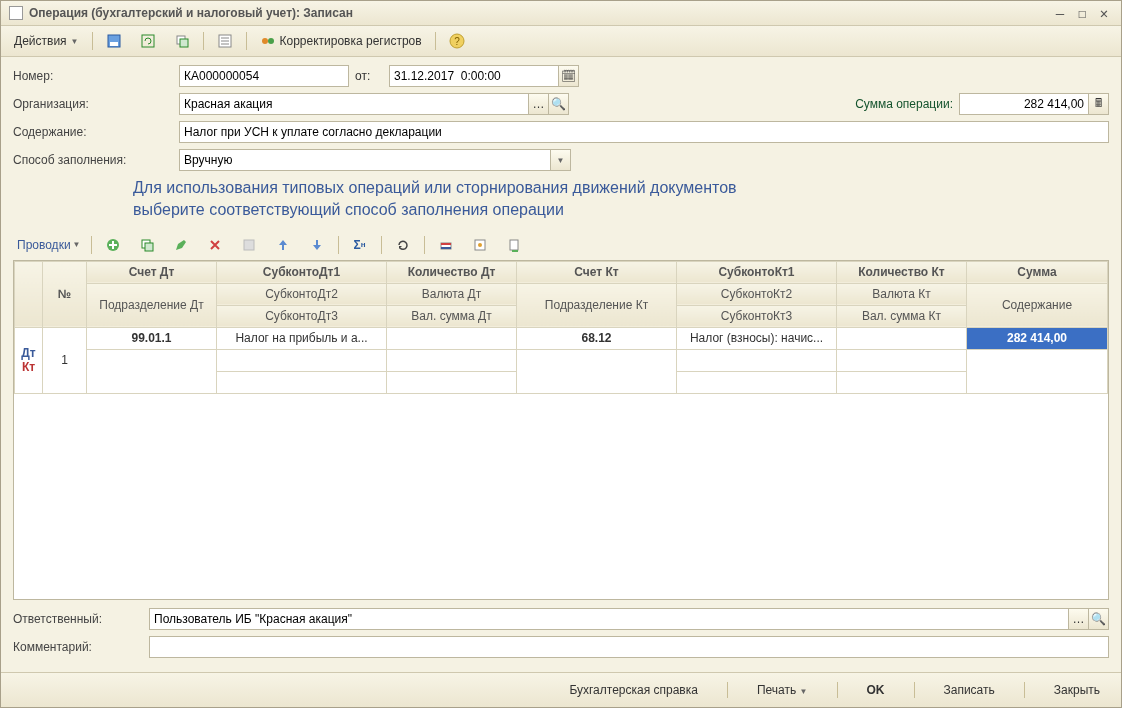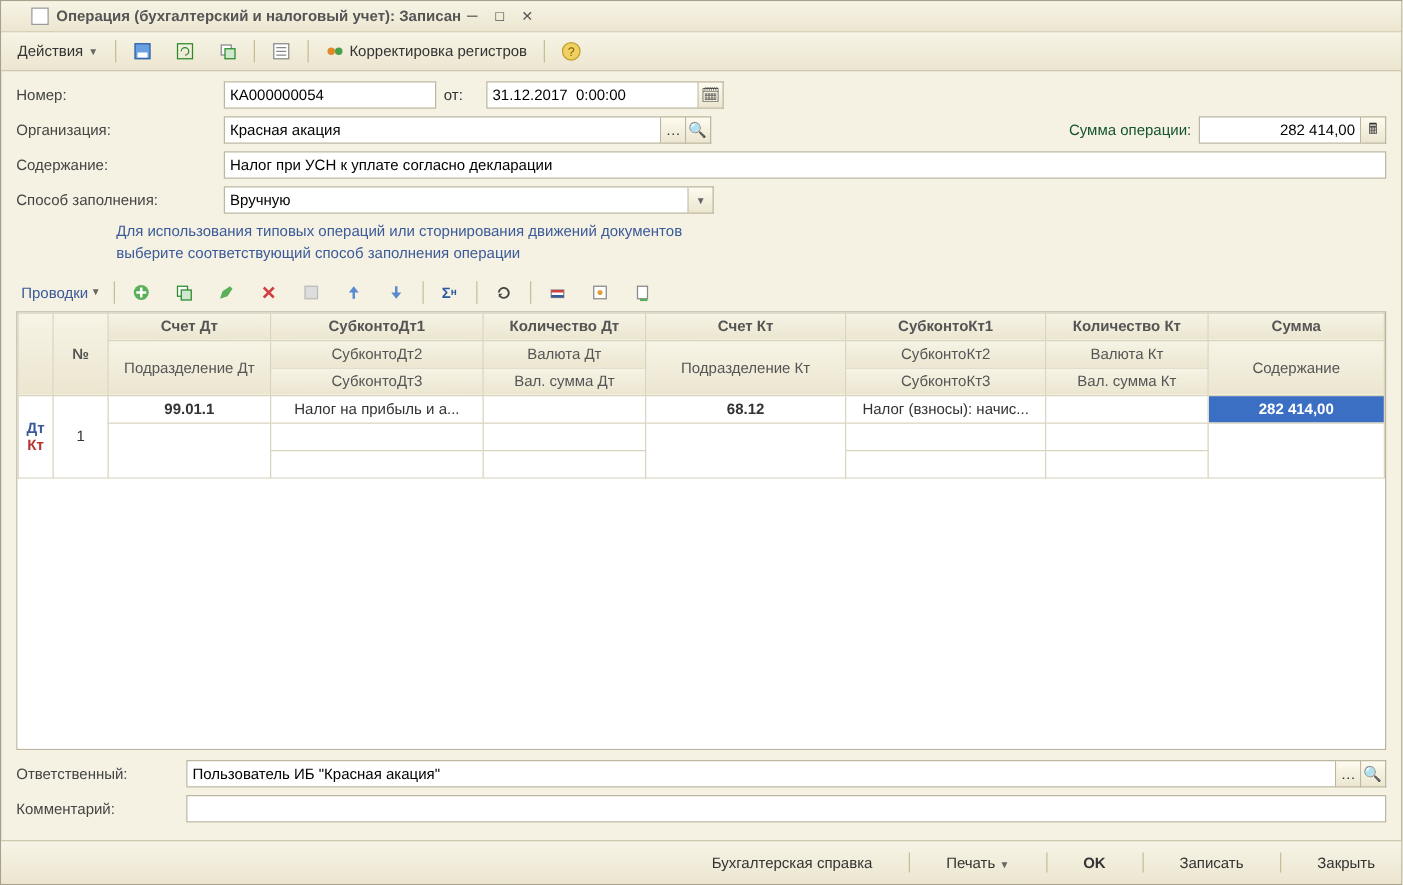--- a/index.html
+++ b/index.html
@@ -8,22 +8,22 @@
     font-size: 12px;
     background: #f5f2e3;
     width: 1122px;
     height: 708px;
     overflow: hidden;
     color: #333;
   }
   .window { border: 1px solid #a8a08a; height: 100%; display: flex; flex-direction: column; background: #f5f2e3; }
   .titlebar {
     background: linear-gradient(#f7f4e6,#ece6d0);
-    padding: 4px 24px;
-    display: flex; align-items: center; 
+    padding: 4px 8px;
+    display: flex; align-items: center; justify-content: space-between;
     border-bottom: 1px solid #cfc8af;
   }
   .titlebar .title { display:flex; align-items:center; gap:6px; font-weight:bold; color:#555;}
   .win-icon { width:14px; height:14px; border:1px solid #999; background:#fff; display:inline-block;}
   .win-controls { display:flex; gap:4px; }
   .win-btn { width:18px; height:16px; display:flex; align-items:center; justify-content:center; cursor:pointer; font-family: monospace; font-size:14px; color:#555;}
   .toolbar {
     background: linear-gradient(#f7f4e6,#ece6d0);
     padding: 4px 6px;
     display:flex; align-items:center; gap:4px;
@@ -38,21 +38,21 @@
   .form-label { width:160px; color:#444;}
   .text-input {
     border:1px solid #bdb79f; background:#fff; padding:2px 4px; height:22px;
     font-family:inherit; font-size:12px;
   }
   .input-wrap { position:relative; display:flex; align-items:center;}
   .input-btn {
     width:20px; height:22px; border:1px solid #bdb79f; border-left:none;
     background:linear-gradient(#fdfbef,#ece6d0); display:flex; align-items:center; justify-content:center; cursor:pointer;
   }
-  .hint { color:#3a5a9a; font-size:12px; margin-left:80px; line-height:1.4; margin-bottom:6px;}
+  .hint { color:#3a5a9a; font-size:16px; margin-left:120px; line-height:1.4; margin-bottom:6px;}
   .grid-toolbar { display:flex; align-items:center; gap:4px; padding: 2px 12px 4px 12px;}
   .link-btn { color:#3a5a9a; cursor:pointer; display:flex; align-items:center; gap:2px; padding:2px 4px;}
   .grid-wrap { margin: 0 12px; border:1px solid #bdb79f; background:#fff; flex:1; display:flex; flex-direction:column; overflow:hidden;}
   table.grid { border-collapse:collapse; width:100%; table-layout:fixed;}
   table.grid th, table.grid td {
     border:1px solid #d9d4be; padding:2px 6px; text-align:center; height:22px;
     overflow:hidden; white-space:nowrap; text-overflow:ellipsis;
     font-size:12px;
   }
   table.grid thead th { background:linear-gradient(#f7f4e6,#ece6d0); font-weight:bold; color:#555;}

